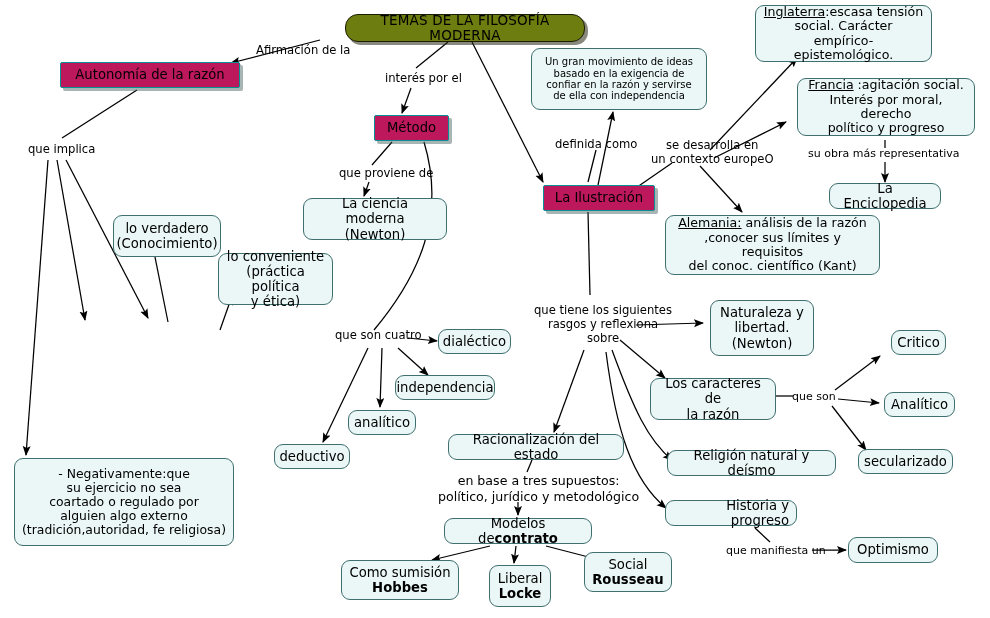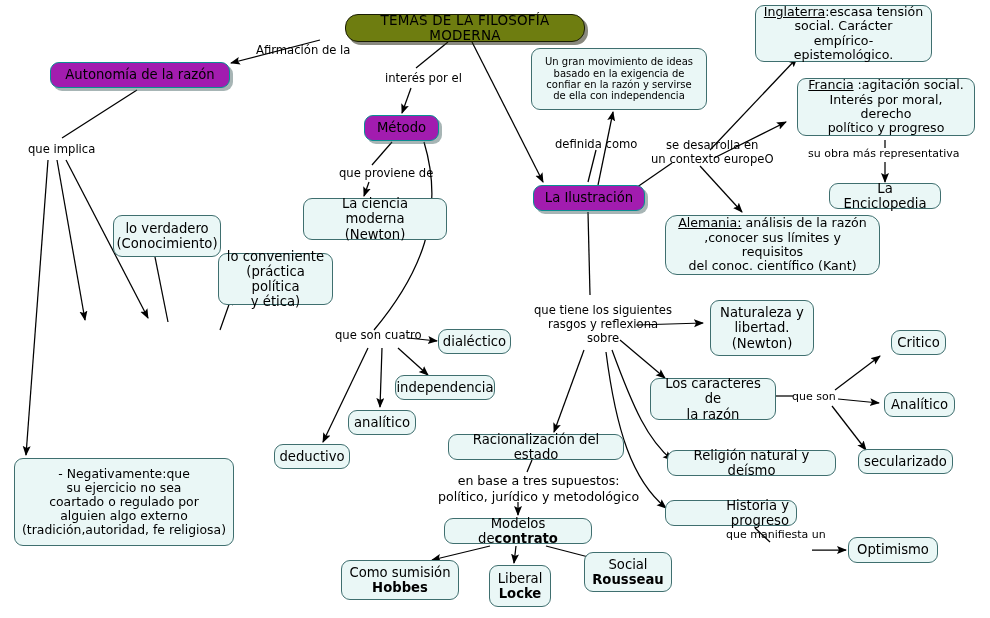--- a/index.html
+++ b/index.html
@@ -19,24 +19,25 @@
     border-radius:9px;
     border:1.4px solid #3f6f6f;
     background:#eaf7f6;
     color:#000000;
     font-size:13.2px;
     line-height:1.14;
     padding:3px 7px;
     z-index:3;
   }
   .node.cyan{
-    background:#a21caf;
+    background:#be185d;
     border:1.6px solid #0a8f92;
-    border-radius:9px;
+    border-radius:2px;
     box-shadow:3px 3px 0 rgba(60,90,90,.45);
+    margin-left:10px;
   }
   .node.title{
     background:#6e7d10;
     border:1.8px solid #1a1d04;
     border-radius:13px;
     box-shadow:3px 3px 0 rgba(40,40,20,.55);
     font-size:13.5px;
     letter-spacing:.2px;
   }
   .lbl{
@@ -154,21 +155,21 @@
   <div class="node" style="left:797px;top:78px;width:178px;height:58px;font-size:12.6px;">
     <span style="display:block;">
       <span class="u">Francia</span><span style="white-space:pre-line;"> :agitación social.
 Interés por moral, derecho
 político y progreso</span>
     </span>
   </div>
 
   <div class="node" style="left:829px;top:183px;width:112px;height:26px;">La Enciclopedia</div>
 
-  <div class="node" style="left:665px;top:215px;width:215px;height:60px;font-size:12.6px;border-radius:12px;">
+  <div class="node" style="left:665px;top:215px;width:215px;height:60px;font-size:12.6px;">
     <span style="display:block;">
       <span class="u">Alemania:</span><span style="white-space:pre-line;"> análisis de la razón
 ,conocer sus límites y requisitos
 del conoc. científico (Kant)</span>
     </span>
   </div>
 
   <div class="node" style="left:113px;top:215px;width:108px;height:42px;white-space:pre-line;">lo verdadero
 (Conocimiento)</div>
 
@@ -261,15 +262,15 @@
 
   <div class="lbl" style="left:438px;top:473px;line-height:1.3;font-size:12.6px;">en base a tres supuestos:
 político, jurídico y metodológico</div>
 
   <div class="lbl" style="left:534px;top:303px;line-height:1.22;">que tiene los siguientes
 rasgos y reflexiona
 sobre</div>
 
   <div class="lbl" style="left:792px;top:391px;font-size:11px;">que son</div>
 
-  <div class="lbl" style="left:726px;top:529px;font-size:11px;">que manifiesta un</div>
+  <div class="lbl" style="left:726px;top:545px;font-size:11px;">que manifiesta un</div>
 
 </div>
 
 </body></html>

